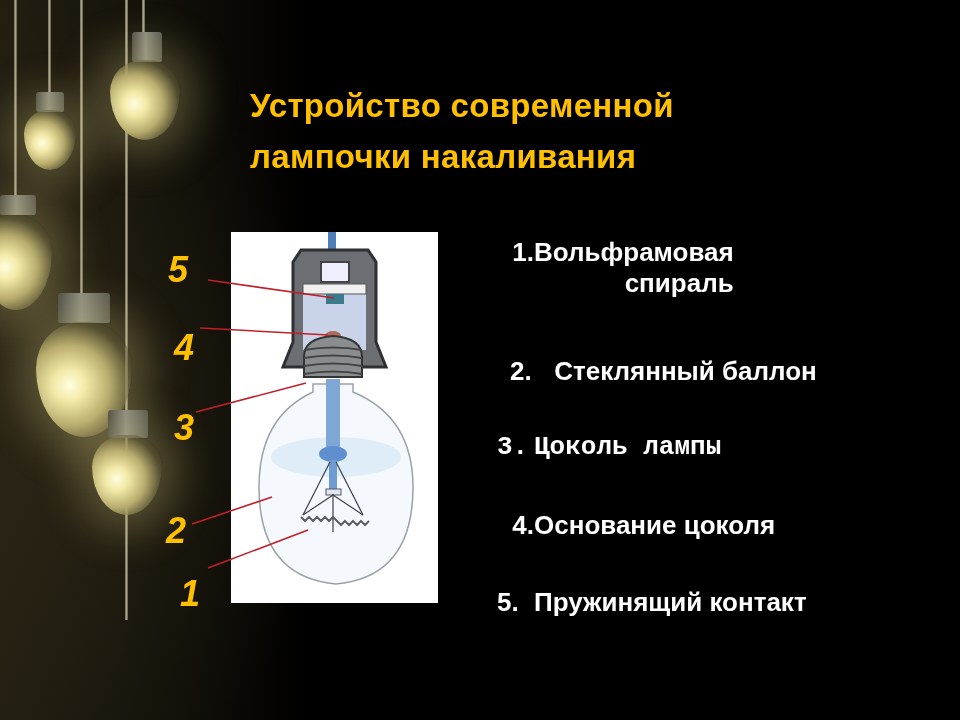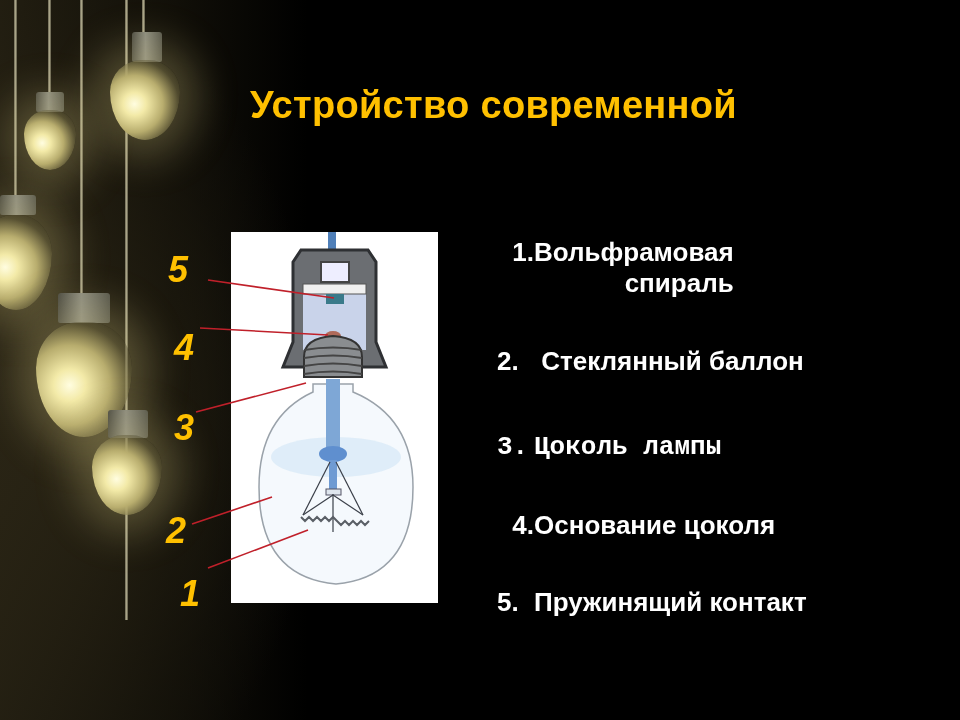--- a/index.html
+++ b/index.html
@@ -7,21 +7,21 @@
   .bg { position:absolute; inset:0; background:
       radial-gradient(ellipse 260px 420px at 60px 420px, #3d3620 0%, #201c10 45%, #0a0906 75%, #000 100%),
       #000; }
   .bg2 { position:absolute; inset:0; background: linear-gradient(90deg, rgba(40,35,20,0.85) 0%, rgba(25,22,12,0.7) 18%, rgba(0,0,0,0) 32%); }
   .cord { position:absolute; top:0; width:3px; background:linear-gradient(90deg,#6b6652,#a9a488,#5a5644); }
   .lamp { position:absolute; }
   .cap { position:absolute; background:linear-gradient(90deg,#4a4a42,#8a8a7e 45%,#55554b); border-radius:3px 3px 2px 2px; }
   .glass { position:absolute; border-radius:45% 45% 50% 50% / 40% 40% 60% 60%;
     background: radial-gradient(circle at 35% 55%, #fffde0 0%, #f3eaa8 18%, #b8ad6e 45%, rgba(120,112,70,0.6) 70%, rgba(60,55,30,0.2) 100%);
     box-shadow: 0 0 40px 18px rgba(230,215,140,0.28); }
-  .title { position:absolute; left:250px; top:80px; color:#ffc000; font-weight:bold; font-size:38px; line-height:51px; letter-spacing:0.3px; margin:0; }
+  .title { position:absolute; left:250px; top:80px; color:#ffc000; font-weight:bold; font-size:33px; line-height:51px; letter-spacing:0.3px; margin:0; }
   .diagram { position:absolute; left:231px; top:232px; width:207px; height:371px; background:#fff; }
   .num { position:absolute; color:#ffc000; font-weight:bold; font-style:italic; font-size:36px; line-height:36px; }
   .list { position:absolute; left:497px; top:237px; margin:0; padding:0; list-style:none; color:#fff; font-weight:bold; font-size:26px; }
   .list li { position:absolute; left:0; white-space:nowrap; line-height:31px; }
   .list .n { display:inline-block; width:37px; }
   .list .cont { display:block; padding-left:37px; }
   svg.lines { position:absolute; left:0; top:0; pointer-events:none; }
 </style>
 </head>
 <body>
@@ -53,20 +53,21 @@
     <div class="glass" style="left:36px;top:322px;width:96px;height:115px;"></div>
   </div>
   <div class="lamp">
     <div class="cap" style="left:108px;top:410px;width:40px;height:28px;"></div>
     <div class="glass" style="left:92px;top:435px;width:70px;height:80px;"></div>
   </div>
 </div>
 
 <h1 class="title">
   <span>Устройство современной</span><br>
+  <span>лампочки накаливания</span>
 </h1>
 
 <div class="diagram">
   <svg width="207" height="371" viewBox="0 0 207 371">
 
     <rect x="97" y="0" width="8" height="22" fill="#4f7fb8"></rect>
 
     <path d="M62,30 L70,18 L137,18 L145,30 L145,110 L155,135 L52,135 L62,110 Z" fill="#6b6e72" stroke="#2e3033" stroke-width="3"></path>
     <path d="M72,60 L135,60 L135,118 L72,118 Z" fill="#c9d3ea"></path>
     <rect x="72" y="52" width="63" height="10" fill="#f0f0f0" stroke="#555" stroke-width="1"></rect>
@@ -118,21 +119,21 @@
   <span class="num" style="left:174px;top:410px;">3</span>
   <span class="num" style="left:166px;top:513px;">2</span>
   <span class="num" style="left:180px;top:576px;">1</span>
 </div>
 
 <ul class="list">
   <li style="top:0;text-align:right;">
     <span class="n">1.</span><span>Вольфрамовая</span>
     <span class="cont">спираль</span>
   </li>
-  <li style="top:109px;">
+  <li style="top:119px;margin-left:13px;">
     <span class="n">2.</span><span style="white-space:pre;"> Стеклянный баллон</span>
   </li>
   <li style="top:195px;font-family:Liberation Mono, monospace;">
     <span class="n">3.</span><span>Цоколь лампы</span>
   </li>
   <li style="top:273px;text-align:right;">
     <span class="n">4.</span><span>Основание цоколя</span>
   </li>
   <li style="top:350px;">
     <span class="n">5.</span><span>Пружинящий контакт</span>

